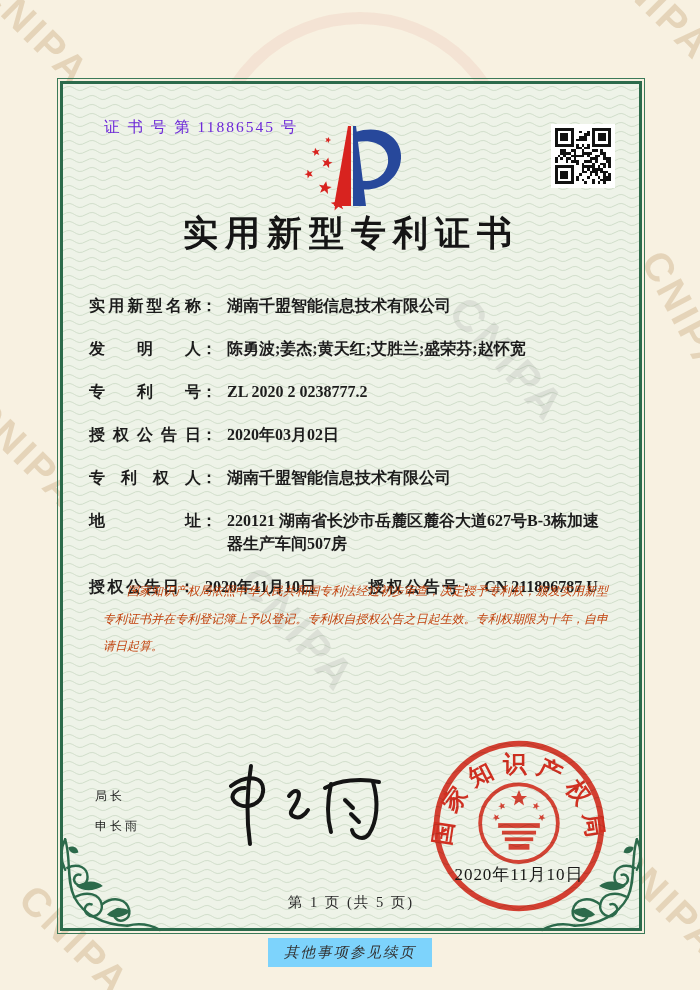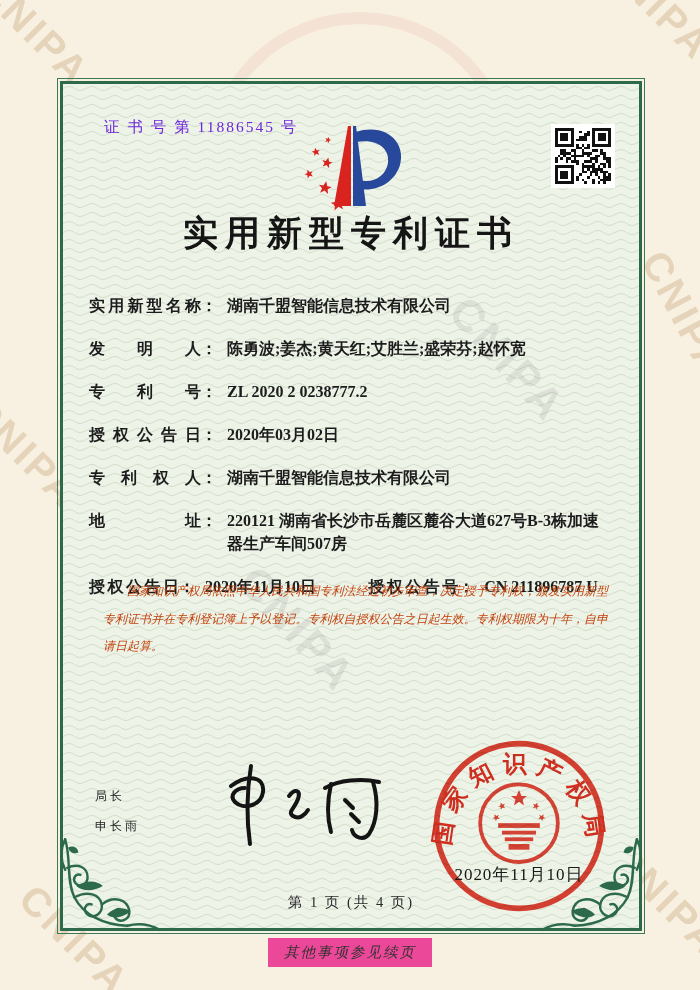--- a/index.html
+++ b/index.html
@@ -89,21 +89,21 @@
   .director div { margin-bottom:13px; }
   .signature { position:absolute; left:150px; top:668px; width:190px; height:110px; }
 
   
   .seal { position:absolute; left:366px; top:652px; width:180px; height:180px; mix-blend-mode:multiply; }
 
   
   .page-info { position:absolute; left:0; right:0; bottom:16px; text-align:center; font-size:14.5px; letter-spacing:2px; color:#2a2a2a; }
   .continuation {
     position:absolute; top:938px; left:50%; transform:translateX(-50%);
-    background:#ec4899; padding:5px 16px;
+    background:#7dd3fc; padding:5px 16px;
     font-size:14.5px; letter-spacing:2px; font-style:italic; color:#333;
   }
 </style>
 </head>
 <body>
 
 <div class="wm" style="left:-34px; top:8px;">CNIPA</div>
 <div class="wm" style="left:588px; top:-18px;">CNIPA</div>
 <div class="wm" style="left:616px; top:292px; transform:rotate(62deg);">CNIPA</div>
 <div class="wm" style="left:-44px; top:430px;">CNIPA</div>
@@ -504,18 +504,18 @@
         <use href="#star" transform="translate(71,86) scale(4) rotate(-30)"></use>
         <use href="#star" transform="translate(119,86) scale(4) rotate(30)"></use>
         <rect x="73" y="92" width="44" height="5"></rect>
         <rect x="77" y="100" width="36" height="4"></rect>
         <rect x="80" y="107" width="30" height="4"></rect>
         <rect x="84" y="114" width="22" height="6"></rect>
       </g>
       <text x="95" y="152" text-anchor="middle" font-size="18" fill="#1a1a1a" letter-spacing="1" font-family="'Liberation Serif',serif">2020年11月10日</text>
     </svg>
 
-    <div class="page-info">第 1 页 (共 4 页)</div>
+    <div class="page-info">第 1 页 (共 5 页)</div>
 
   </div>
 </div>
 
 <div class="continuation">其他事项参见续页</div>
 
 </body></html>

